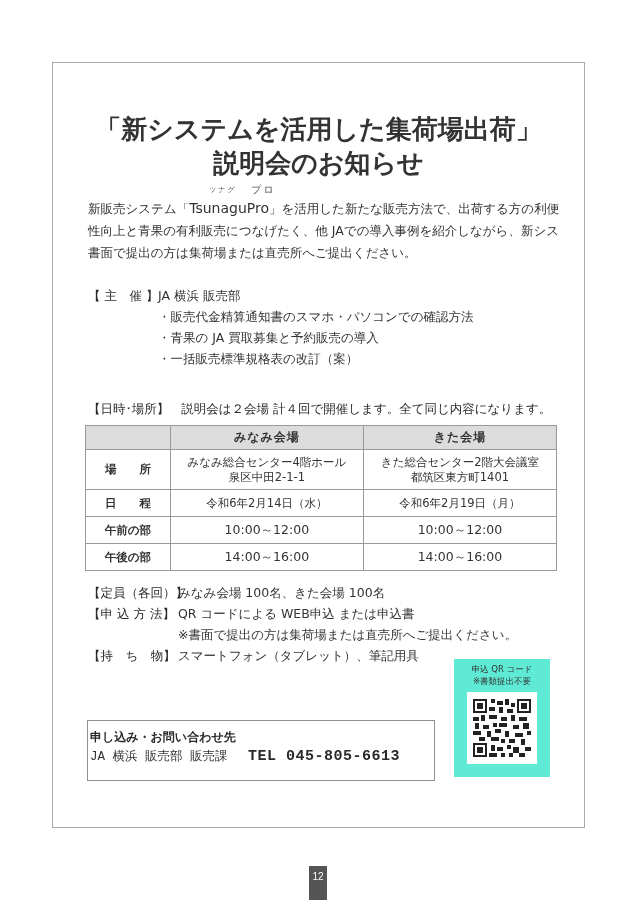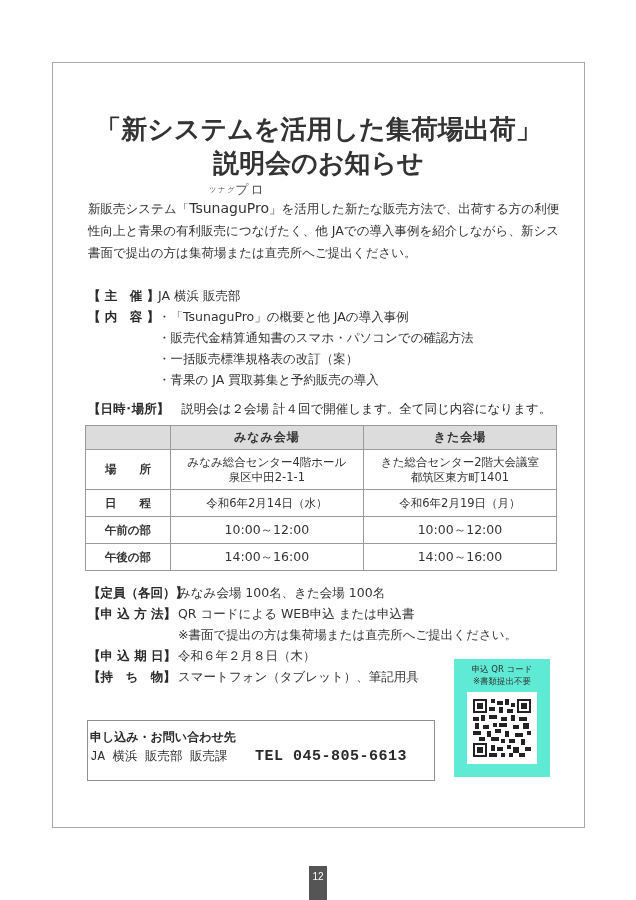--- a/index.html
+++ b/index.html
@@ -16,25 +16,25 @@
   }
   .title .t1 { font-size: 26px; line-height: 34px; display: block; }
   .title .t2 { font-size: 26px; line-height: 34px; display: block; }
 
   .intro {
     position: absolute; left: 88px; top: 197px; width: 470px;
     font-size: 12.5px; line-height: 22px; color: #333;
   }
   .ruby-wrap { position: relative; display: inline-block; }
   .ruby1 { position: absolute; top: -11px; left: 20px; font-size: 7px; line-height: 8px; color: #555; letter-spacing: 2px; white-space: nowrap; }
-  .ruby2 { position: absolute; top: -11px; left: 46px; font-size: 13px; line-height: 8px; color: #555; letter-spacing: 2px; white-space: nowrap; }
+  .ruby2 { position: absolute; top: -11px; left: 62px; font-size: 10px; line-height: 8px; color: #555; letter-spacing: 2px; white-space: nowrap; }
 
   .info { position: absolute; left: 88px; width: 470px; font-size: 12.5px; line-height: 21px; color: #333; }
   .row { display: flex; white-space: nowrap; }
-  .lbl { font-weight: bold; color: #2a2a2a; }
+  .lbl { font-weight: normal; color: #2a2a2a; }
   .host-row { top: 285px; }
   .lbl-a { width: 70px; display: inline-block; }
   .sub { padding-left: 70px; }
 
   .schedule-line { position: absolute; left: 88px; top: 400px; font-size: 12.5px; line-height: 18px; white-space: nowrap; }
   .schedule-line .lbl { margin-right: 8px; }
 
   table.sched {
     position: absolute; left: 85px; top: 425px; width: 472px;
     border-collapse: collapse; font-size: 11.5px; color: #333;
@@ -53,21 +53,21 @@
   .details { position: absolute; left: 88px; top: 582px; width: 470px; font-size: 12.5px; line-height: 21px; color: #333; }
   .details .row .lbl { width: 90px; display: inline-block; }
   .details .note { padding-left: 90px; }
 
   .contact {
     position: absolute; left: 87px; top: 720px; width: 348px; height: 61px;
     border: 1.5px solid #8f8f8f; padding: 8px 0 0 2px; font-family: Liberation Mono, monospace;
   }
   .contact .c-title { font-weight: bold; font-size: 12px; line-height: 18px; color: #2a2a2a; }
   .contact .c-line { font-size: 12.5px; line-height: 20px; color: #333; white-space: nowrap; }
-  .contact .tel { font-weight: bold; font-size: 15px; margin-left: 20px; letter-spacing: 0.5px; color: #2a2a2a; }
+  .contact .tel { font-weight: bold; font-size: 15px; margin-left: 13px; letter-spacing: 0.5px; color: #2a2a2a; }
 
   .qr-box {
     position: absolute; left: 454px; top: 659px; width: 96px; height: 118px;
     background: #5eead4; text-align: center;
   }
   .qr-box .q1 { font-size: 8.5px; line-height: 12px; margin-top: 4px; color: #333; }
   .qr-box .q2 { font-size: 8.5px; line-height: 12px; color: #333; }
   .qr-img {
     margin: 5px auto 0; width: 70px; height: 72px; background: #ffffff;
     display: flex; align-items: center; justify-content: center;
@@ -95,27 +95,23 @@
   </div>
   <div style="white-space:nowrap;">性向上と青果の有利販売につなげたく、他 JAでの導入事例を紹介しながら、新シス</div>
   <div style="white-space:nowrap;">書面で提出の方は集荷場または直売所へご提出ください。</div>
 </div>
 
 <div class="info host-row">
   <div class="row">
     <span class="lbl lbl-a">【 主　催 】</span>
     <span>JA 横浜  販売部</span>
   </div>
-  <div class="row">
-    <span class="lbl lbl-a">【 内　容 】</span>
-    <span>・「TsunaguPro」の概要と他 JAの導入事例</span>
-  </div>
   <div class="row sub">・販売代金精算通知書のスマホ・パソコンでの確認方法</div>
+  <div class="row sub">・青果の JA 買取募集と予約販売の導入</div>
   <div class="row sub">・一括販売標準規格表の改訂（案）</div>
-  <div class="row sub">・青果の JA 買取募集と予約販売の導入</div>
 </div>
 
 <div class="schedule-line">
   <span class="lbl">【日時･場所】</span>
   <span>説明会は２会場  計４回で開催します。全て同じ内容になります。</span>
 </div>
 
 <table class="sched">
   <thead>
     <tr>
@@ -157,24 +153,20 @@
 <div class="details">
   <div class="row">
     <span class="lbl">【定員（各回）】</span>
     <span>みなみ会場 100名、きた会場 100名</span>
   </div>
   <div class="row">
     <span class="lbl">【申 込 方 法】</span>
     <span>QR コードによる WEB申込 または申込書</span>
   </div>
   <div class="row note">※書面で提出の方は集荷場または直売所へご提出ください。</div>
-  <div class="row">
-    <span class="lbl">【申 込 期 日】</span>
-    <span>令和６年２月８日（木）</span>
-  </div>
   <div class="row">
     <span class="lbl">【持　ち　物】</span>
     <span>スマートフォン（タブレット）、筆記用具</span>
   </div>
 </div>
 
 <div class="contact">
   <div class="c-title">申し込み・お問い合わせ先</div>
   <div class="c-line">
     <span>JA 横浜 販売部 販売課</span>

